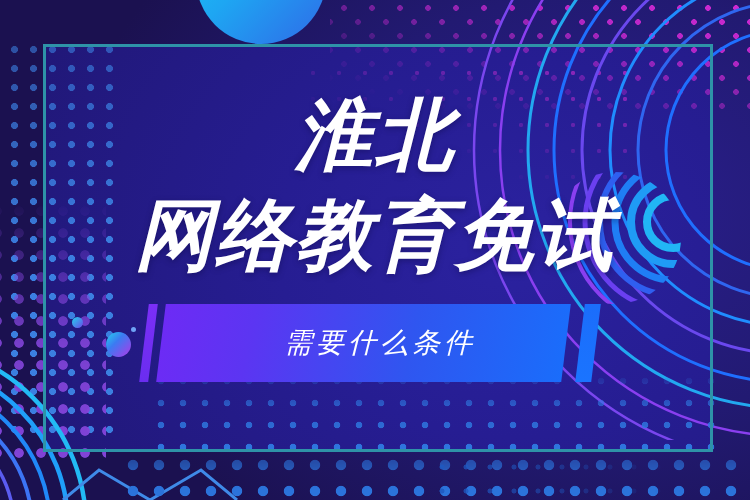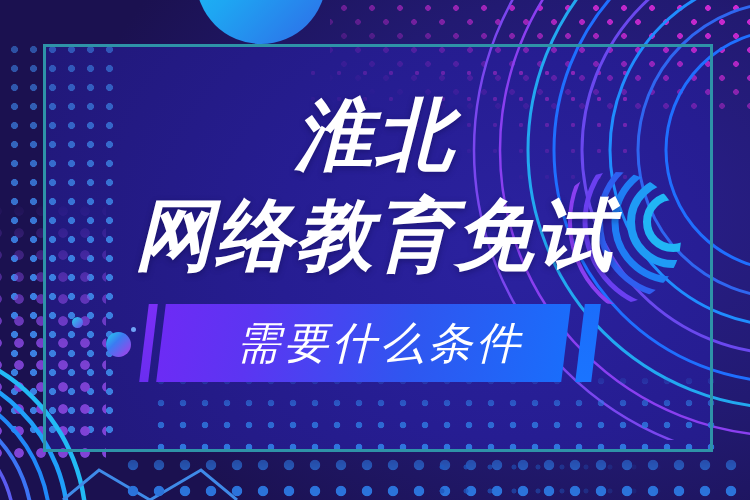--- a/index.html
+++ b/index.html
@@ -129,21 +129,21 @@
 
   
   .ribbon{position:absolute;left:140px;top:304px;width:480px;height:78px;}
   .rb{position:absolute;top:0;height:78px;transform:skewX(-7deg);}
   .rb-slash-left{left:4px;width:9px;background:linear-gradient(180deg,#7b2ff7,#6a2df0);}
   .rb-main{left:21px;width:405px;background:linear-gradient(95deg,#6d2bf5 0%,#5c35f2 22%,#2f56f0 62%,#1a6dfb 100%);}
   .rb-slash-right{left:440px;width:16px;background:linear-gradient(180deg,#1b6dfb,#1a74ff);}
   .subtitle{
     position:absolute;left:0;top:0;width:480px;height:78px;
     display:flex;align-items:center;justify-content:center;
-    color:#fff;font-size:44px;font-style:italic;font-weight:500;
+    color:#fff;font-size:28px;font-style:italic;font-weight:500;
     letter-spacing:4px;white-space:nowrap;
   }
 </style>
 </head>
 <body>
 
 <div id="poster">
 
   <div class="bg-base"></div>
   <div class="inner-panel"></div>

